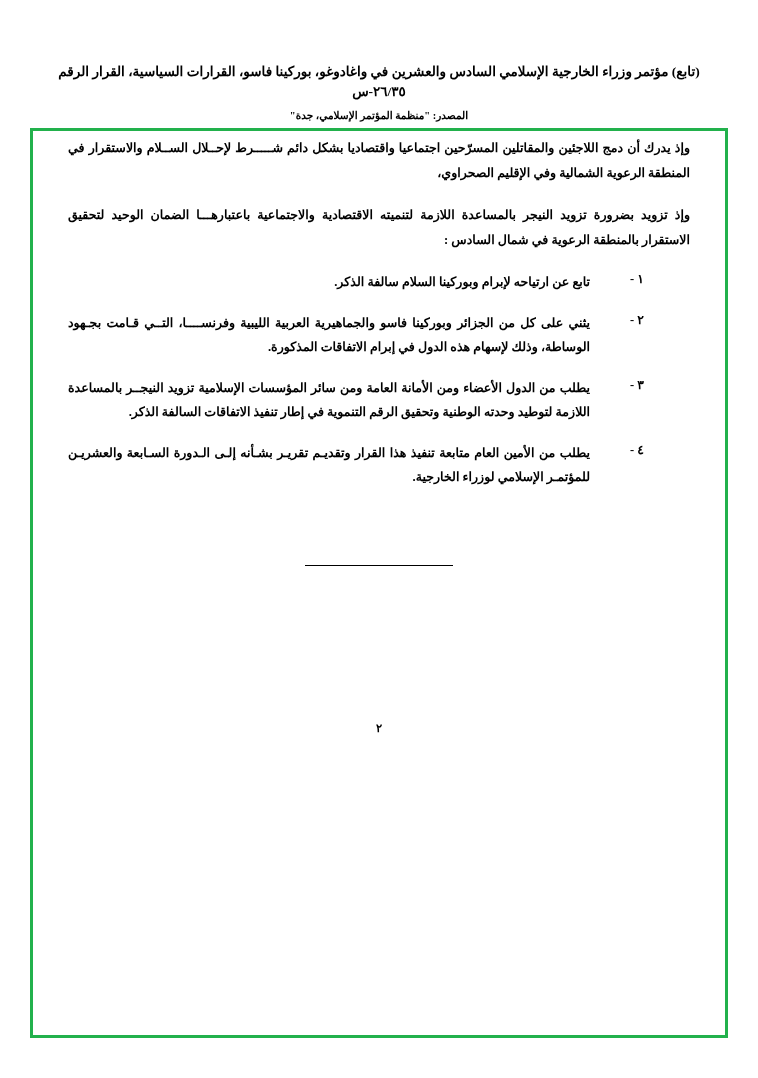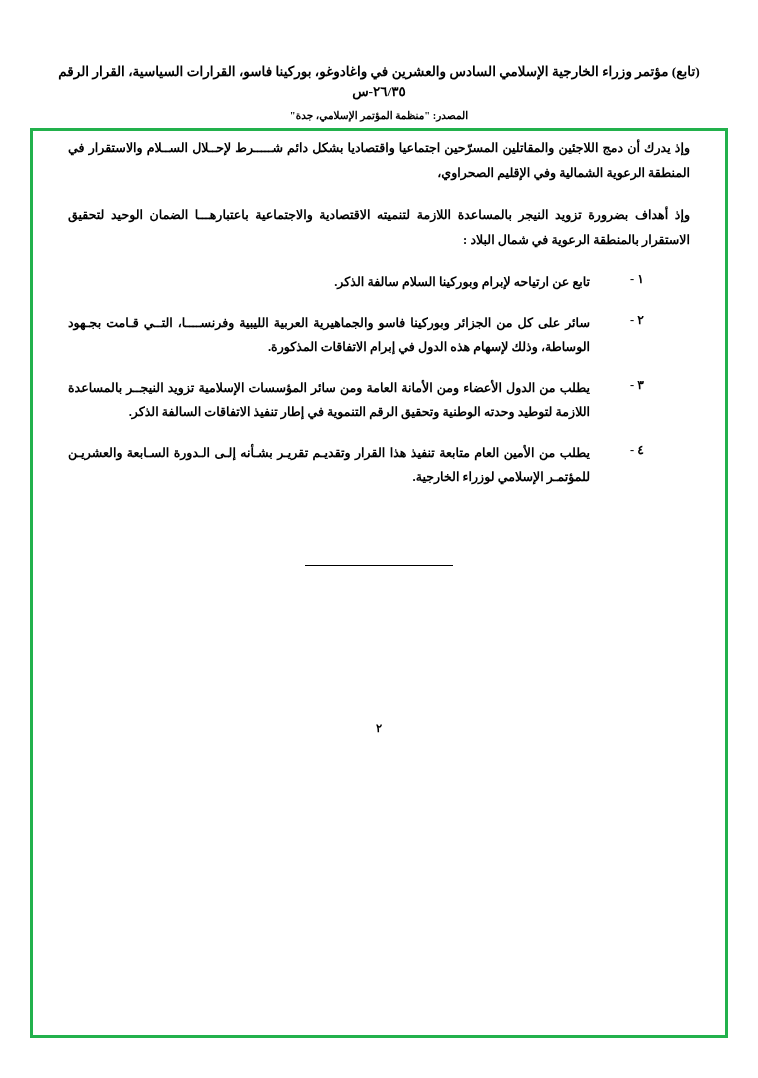--- a/index.html
+++ b/index.html
@@ -143,33 +143,33 @@
 
   <div class="frame"></div>
 
   <div class="content">
 
     <p class="para">
       <span class="lead">وإذ يدرك</span><span> أن دمج اللاجئين والمقاتلين المسرّحين اجتماعيا واقتصاديا بشكل دائم شـــــرط لإحــلال الســلام والاستقرار في المنطقة الرعوية الشمالية وفي الإقليم الصحراوي،</span>
     </p>
 
     <p class="para">
-      <span class="lead">وإذ أهداف</span><span> بضرورة تزويد النيجر بالمساعدة اللازمة لتنميته الاقتصادية والاجتماعية باعتبارهـــا الضمان الوحيد لتحقيق الاستقرار بالمنطقة الرعوية في شمال البلاد :</span>
+      <span class="lead">وإذ تزويد</span><span> بضرورة تزويد النيجر بالمساعدة اللازمة لتنميته الاقتصادية والاجتماعية باعتبارهـــا الضمان الوحيد لتحقيق الاستقرار بالمنطقة الرعوية في شمال السادس :</span>
     </p>
 
     <ul class="list">
 
       <li class="list-item li-indent-1">
         <span class="li-num">١ -</span>
         <span class="li-text"><span class="lead">تابع</span><span> عن ارتياحه لإبرام وبوركينا السلام سالفة الذكر.</span></span>
       </li>
 
       <li class="list-item li-indent-1">
         <span class="li-num">٢ -</span>
-        <span class="li-text"><span class="lead">سائر</span><span> على كل من الجزائر وبوركينا فاسو والجماهيرية العربية الليبية وفرنســــا، التــي قـامت بجـهود الوساطة، وذلك لإسهام هذه الدول في إبرام الاتفاقات المذكورة.</span></span>
+        <span class="li-text"><span class="lead">يثني</span><span> على كل من الجزائر وبوركينا فاسو والجماهيرية العربية الليبية وفرنســــا، التــي قـامت بجـهود الوساطة، وذلك لإسهام هذه الدول في إبرام الاتفاقات المذكورة.</span></span>
       </li>
 
       <li class="list-item li-indent-1">
         <span class="li-num">٣ -</span>
         <span class="li-text"><span class="lead">يطلب</span><span> من الدول الأعضاء ومن الأمانة العامة ومن سائر المؤسسات الإسلامية تزويد النيجــر بالمساعدة اللازمة لتوطيد وحدته الوطنية وتحقيق الرقم التنموية في إطار تنفيذ الاتفاقات السالفة الذكر.</span></span>
       </li>
 
       <li class="list-item li-indent-1">
         <span class="li-num">٤ -</span>
         <span class="li-text"><span class="lead">يطلب</span><span> من الأمين العام متابعة تنفيذ هذا القرار وتقديـم تقريـر بشـأنه إلـى الـدورة السـابعة والعشريـن للمؤتمـر الإسلامي لوزراء الخارجية.</span></span>

